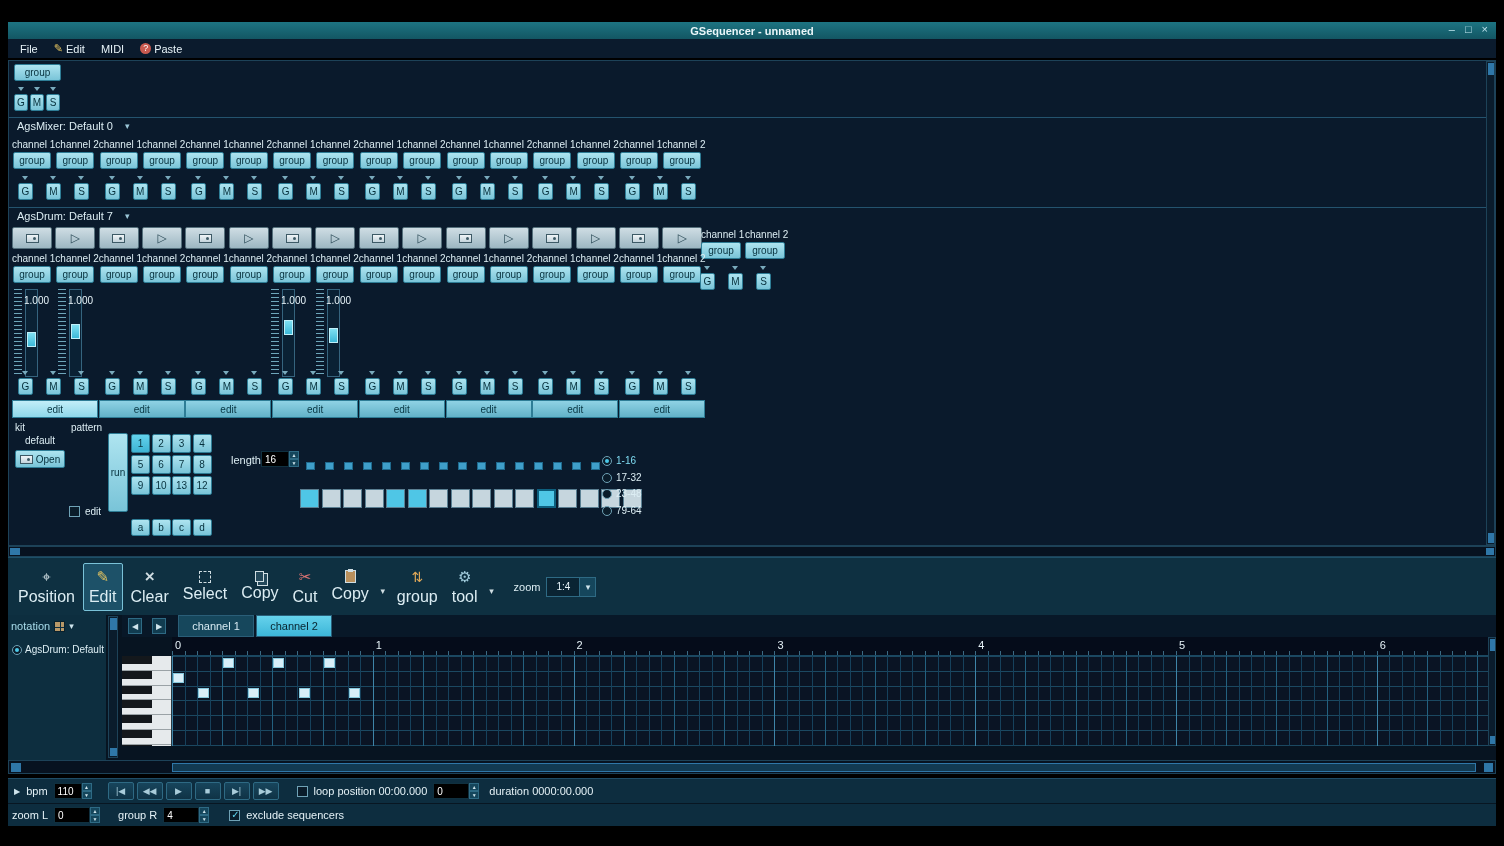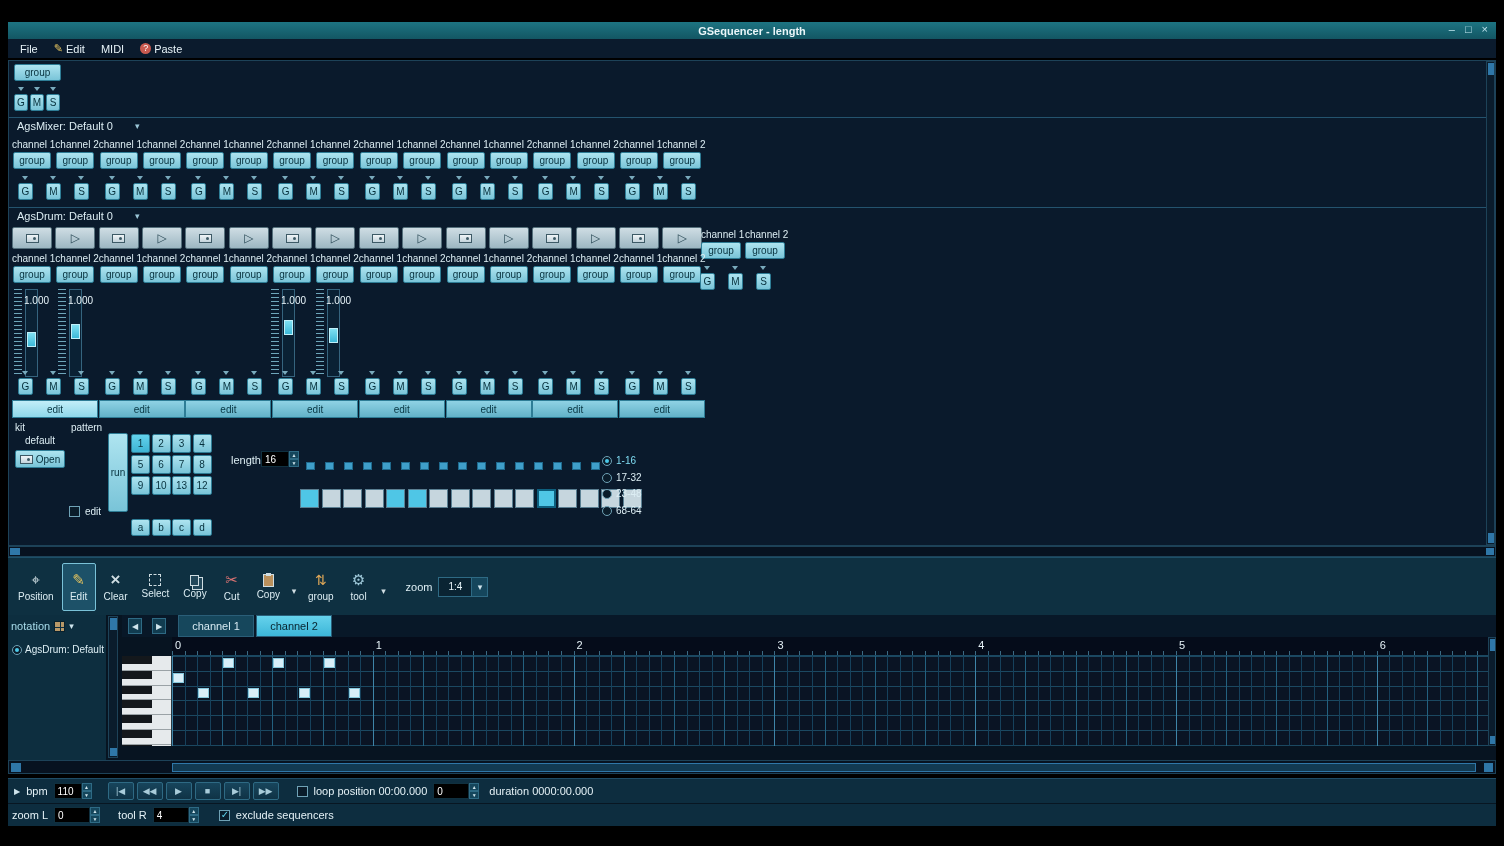--- a/index.html
+++ b/index.html
@@ -9,21 +9,21 @@
 .titlebar{position:absolute;left:8px;top:22px;right:8px;height:17px;background:linear-gradient(#1d7482,#135663);display:flex;align-items:center;justify-content:center}
 .titlebar .title{font-size:11px;font-weight:bold;color:#eaf6f9}
 .winctl{position:absolute;right:8px;top:1px;display:flex;gap:10px;color:#bfe4ee;font-size:11px}
 .menubar{position:absolute;left:8px;top:39px;right:8px;height:19px;background:#0b1b2d;display:flex;align-items:center;padding-left:4px}
 .menu-item{display:flex;align-items:center;gap:3px;padding:2px 8px;font-size:11px;color:#e6f2f7}
 .mi-pencil{color:#e3c35f;font-size:11px;line-height:1}
 .mi-help{width:11px;height:11px;border-radius:50%;background:#c85a50;color:#fff;font-size:9px;display:inline-flex;align-items:center;justify-content:center;line-height:1}
 .machine-viewport{position:absolute;left:8px;top:60px;width:1488px;height:486px;background:#0a1a2c;border:1px solid #1d4258;overflow:hidden}
 .btn{position:absolute;display:flex;align-items:center;justify-content:center;font-size:10px;color:#07313d;background:linear-gradient(#aee4f0,#79c4d8);border:1px solid #2e7d96;border-radius:2px;white-space:nowrap}
 .btn.bright{background:linear-gradient(#63d2ec,#3db4d4)}
-.exp{position:absolute;left:0;right:0;height:16px;border-top:1px solid #24536e;color:#dcedf3;font-size:11px;display:flex;align-items:center;padding-left:8px;gap:22px}
+.exp{position:absolute;left:0;right:0;height:16px;border-top:1px solid #24536e;color:#dcedf3;font-size:11px;display:flex;align-items:center;padding-left:8px;gap:12px}
 .exp .arr{font-size:9px;color:#9cc8d8}
 .ch-label{position:absolute;font-size:10px;color:#dcedf3;white-space:nowrap;overflow:hidden}
 .tick{position:absolute;width:0;height:0;border-left:3px solid transparent;border-right:3px solid transparent;border-top:4px solid #79aabc}
 .pad{position:absolute;display:flex;align-items:center;justify-content:center;background:linear-gradient(#cfdde4,#9db7c2);border:1px solid #55707c;border-radius:2px}
 .ic-dev{width:13px;height:9px;border:1px solid #3d5a66;background:linear-gradient(#f0f5f7,#c4d4dc);position:relative}
 .ic-dev::after{content:"";position:absolute;right:2px;top:2px;width:3px;height:3px;background:#3d5a66;border-radius:50%}
 .ic-playpad{color:#2d4c58;font-size:12px;line-height:1}
 .slider-asm{position:absolute}
 .sl-scale{position:absolute;left:0;top:0;width:8px;height:100%;background:repeating-linear-gradient(180deg,#6ea6ba 0 1px,rgba(0,0,0,0) 1px 4px)}
 .sl-trough{position:absolute;left:11px;top:0;width:13px;height:100%;background:#0a2134;border:1px solid #35647e}
@@ -54,21 +54,21 @@
 .tb-ic{height:18px;display:flex;align-items:center;justify-content:center;font-size:15px;color:#cfdde2}
 .ic-pencil{color:#e3c35f}
 .ic-cut{color:#d87272}
 .ic-invert{color:#e0a858;font-size:14px}
 .ic-tool{color:#9fc9da}
 .ic-clear{font-size:17px;font-weight:bold}
 .ic-select{width:12px;height:12px;border:1px dashed #cfdde2}
 .ic-copy{width:9px;height:11px;border:1px solid #cfdde2;background:#23485a;box-shadow:3px 3px 0 0 #23485a,3px 3px 0 1px #cfdde2}
 .ic-paste{width:11px;height:13px;border:1px solid #cfdde2;background:#b9905c;position:relative}
 .ic-paste::after{content:"";position:absolute;left:2px;top:-2px;width:5px;height:3px;background:#cfdde2}
-.tb-label{font-size:10px}
+.tb-label{font-size:16px}
 .tb-dd{width:12px;height:48px;display:flex;align-items:flex-end;justify-content:center;color:#cfdde2;font-size:9px;padding-bottom:15px}
 .zoom-label{font-size:11px;color:#dcedf3;margin-left:16px}
 .zoom-box{margin-left:6px;width:34px;height:20px;background:#0a2433;border:1px solid #2e6a84;color:#e8f5fa;font-size:10px;display:flex;align-items:center;justify-content:center}
 .zoom-dd{width:16px;height:20px;border:1px solid #2e6a84;border-left:none;display:flex;align-items:center;justify-content:center;font-size:9px;color:#cfe4ec;background:#15465c}
 .notation{position:absolute;left:8px;top:615px;width:1488px;height:145px;background:#071421}
 .nb-left{position:absolute;left:0;top:0;width:98px;height:145px;background:#0d2e3f}
 .nb-combo{position:absolute;left:3px;top:5px;display:flex;align-items:center;gap:4px;color:#a8dcea;font-size:11px}
 .ic-grid{width:11px;height:11px;border:1px solid #09202c;background:linear-gradient(#0d2e3f,#0d2e3f) 5px 0/1px 100% no-repeat,linear-gradient(#0d2e3f,#0d2e3f) 0 5px/100% 1px no-repeat,#b89868}
 .nb-dd{font-size:9px;color:#cfe4ec}
 .nb-tabbar{position:absolute;left:114px;top:0;right:0;height:22px;background:#081828}
@@ -86,21 +86,21 @@
 .exp-arrow{font-size:8px;color:#cfe4ec}
 .tr-group{display:flex;gap:3px;margin-left:10px}
 .tr-btn{width:26px;height:18px;background:linear-gradient(#17455c,#0f3346);border:1px solid #2e6a84;color:#a9ccda;font-size:9px;display:flex;align-items:center;justify-content:center;border-radius:2px;white-space:nowrap}
 </style>
 </head>
 <body>
 
 <div class="window">
 
   <div class="titlebar">
-    <span class="title">GSequencer - length</span>
+    <span class="title">GSequencer - unnamed</span>
     <span class="winctl">
       <span>–</span>
       <span>□</span>
       <span>×</span>
     </span>
   </div>
 
   <div class="menubar" id="menubar">
       <div class="menu-item">
         <div style="display: inline;">File</div>
@@ -117,21 +117,21 @@
         <div style="display: inline;">Paste</div>
       </div>
     </div>
 
   <div class="machine-viewport" id="machines">
     <div class="exp" style="top:56px">
       <span>AgsMixer: Default 0</span>
       <span class="arr">▾</span>
     </div>
     <div class="exp" style="top:146px">
-      <span>AgsDrum: Default 0</span>
+      <span>AgsDrum: Default 7</span>
       <span class="arr">▾</span>
     </div>
 
     <div class="lbl" style="left:6px;top:361px">kit</div>
     <div class="lbl" style="left:16px;top:374px">default</div>
     <div class="btn" style="left:6px;top:389px;width:50px;height:18px">
       <span class="ic-folder ic-dev" style="margin-right:3px"></span>
       <span>Open</span>
     </div>
     <div class="lbl" style="left:62px;top:361px">pattern</div>
@@ -460,21 +460,21 @@
       <div class="cell" style="left: 570.5px; top: 428px;"></div>
       <div class="cell" style="left: 592px; top: 428px;"></div>
       <div class="cell" style="left: 613.5px; top: 428px;"></div>
       <div class="radio sel" style="left: 593px; top: 395px;"></div>
       <div class="lbl sel-lbl" style="left: 607px; top: 394px;">1-16</div>
       <div class="radio" style="left: 593px; top: 411.5px;"></div>
       <div class="lbl" style="left: 607px; top: 410.5px;">17-32</div>
       <div class="radio" style="left: 593px; top: 428px;"></div>
       <div class="lbl" style="left: 607px; top: 427px;">23-48</div>
       <div class="radio" style="left: 593px; top: 444.5px;"></div>
-      <div class="lbl" style="left: 607px; top: 443.5px;">68-64</div>
+      <div class="lbl" style="left: 607px; top: 443.5px;">79-64</div>
     </div>
 
   <div class="hscroll" style="top:546px;height:11px">
     <div class="sb-thumb" style="left:1px;top:1px;width:10px;height:7px"></div>
     <div class="sb-thumb" style="right:1px;top:1px;width:8px;height:7px"></div>
   </div>
 
   <div class="toolbar">
     <div id="toolbar-buttons" style="display:flex;align-items:center;gap:2px">
         <div class="tb-btn">
@@ -605,21 +605,21 @@
 
   <div class="loopbar">
     <span>zoom L</span>
     <span class="spinbox">
       <span class="spin-val" style="width:36px;height:16px">0</span>
       <span class="spin-btns" style="height:16px">
           <span>▲</span>
           <span>▼</span>
         </span>
     </span>
-    <span style="margin-left:12px">tool R</span>
+    <span style="margin-left:12px">group R</span>
     <span class="spinbox">
       <span class="spin-val" style="width:36px;height:16px">4</span>
       <span class="spin-btns" style="height:16px">
           <span>▲</span>
           <span>▼</span>
         </span>
     </span>
     <span class="cb checked" style="margin-left:14px"></span>
     <span>exclude sequencers</span>
   </div>

